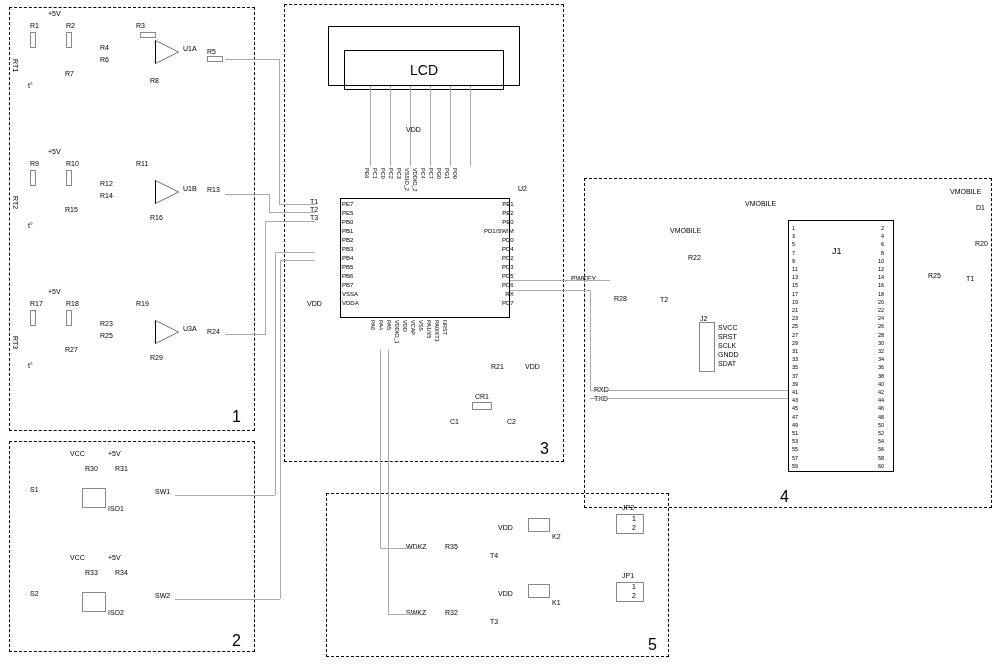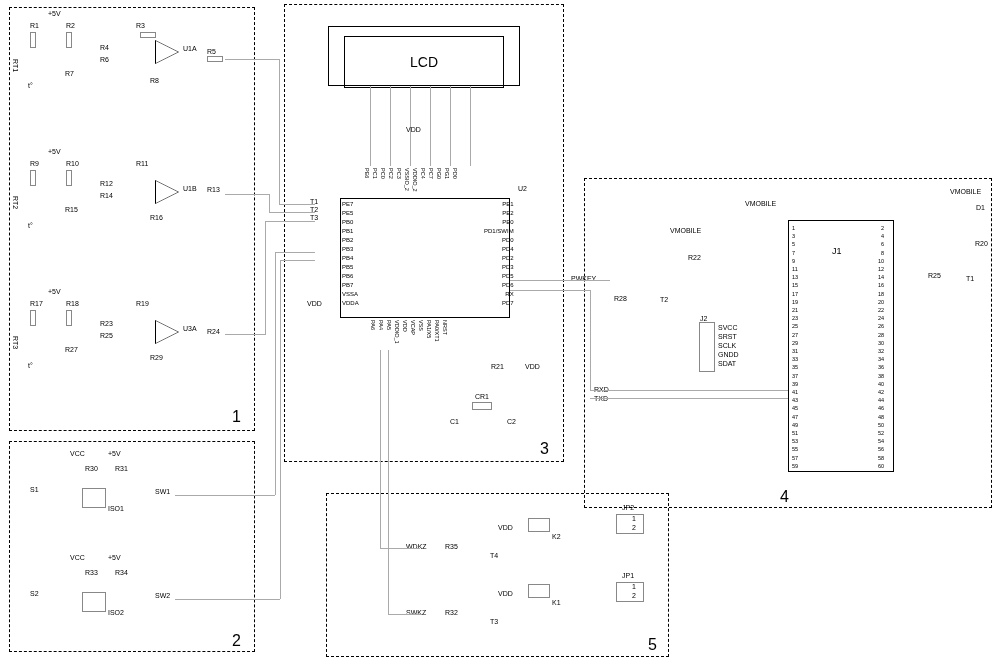--- a/index.html
+++ b/index.html
@@ -94,21 +94,21 @@
 <div class="block" style="left:284px; top:4px; width:280px; height:458px;"></div>
 <div class="block-label" style="left:540px; top:440px;">3</div>
 
 <div class="block" style="left:584px; top:178px; width:408px; height:330px;"></div>
 <div class="block-label" style="left:780px; top:488px;">4</div>
 
 <div class="block" style="left:326px; top:493px; width:343px; height:164px;"></div>
 <div class="block-label" style="left:648px; top:636px;">5</div>
 
 <div class="lcd-box" style="left:328px; top:26px; width:192px; height:60px;"></div>
-<div class="lcd-inner" style="left:344px; top:36px; width:160px; height:52px;">
+<div class="lcd-inner" style="left:344px; top:50px; width:160px; height:40px;">
   <span>LCD</span>
 </div>
 
 <div class="chip" style="left:340px; top:198px; width:170px; height:120px;"></div>
 <div class="component-label" style="left:518px; top:185px;">U2</div>
 
 <div style="position:absolute; left:342px; top:200px; font-size:6px; line-height:9px;">
   <div>PE7</div>
   <div>PE5</div>
   <div>PB0</div>

